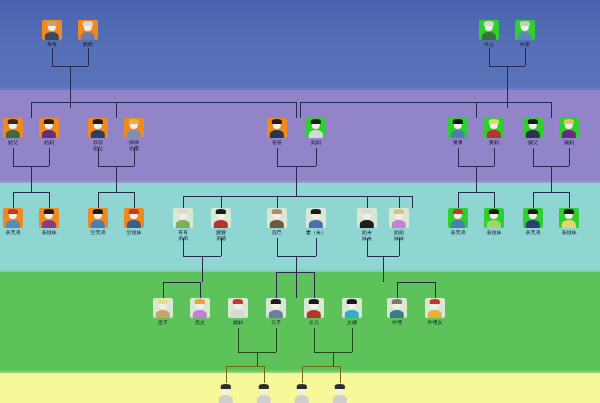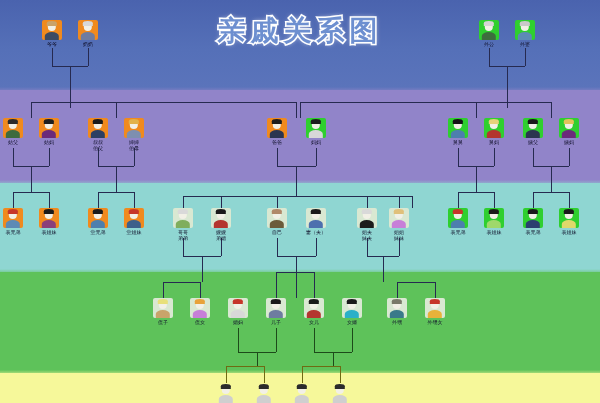--- a/index.html
+++ b/index.html
@@ -67,21 +67,20 @@
 <body>
 
 <div id="stage">
 
   <div class="band" id="band-blue"></div>
   <div class="band" id="band-purple"></div>
   <div class="band" id="band-cyan"></div>
   <div class="band" id="band-green"></div>
   <div class="band" id="band-yellow"></div>
 
-  <div id="title">亲戚关系图</div>
 
   <div id="lines">
       <div class="ln v " style="left: 52px; top: 48px; height: 18px;"></div>
       <div class="ln v " style="left: 88px; top: 48px; height: 18px;"></div>
       <div class="ln h " style="left: 52px; top: 66px; width: 36px;"></div>
       <div class="ln v " style="left: 70px; top: 66px; height: 36px;"></div>
       <div class="ln v " style="left: 489px; top: 48px; height: 18px;"></div>
       <div class="ln v " style="left: 525px; top: 48px; height: 18px;"></div>
       <div class="ln h " style="left: 489px; top: 66px; width: 36px;"></div>
       <div class="ln v " style="left: 507px; top: 66px; height: 36px;"></div>

